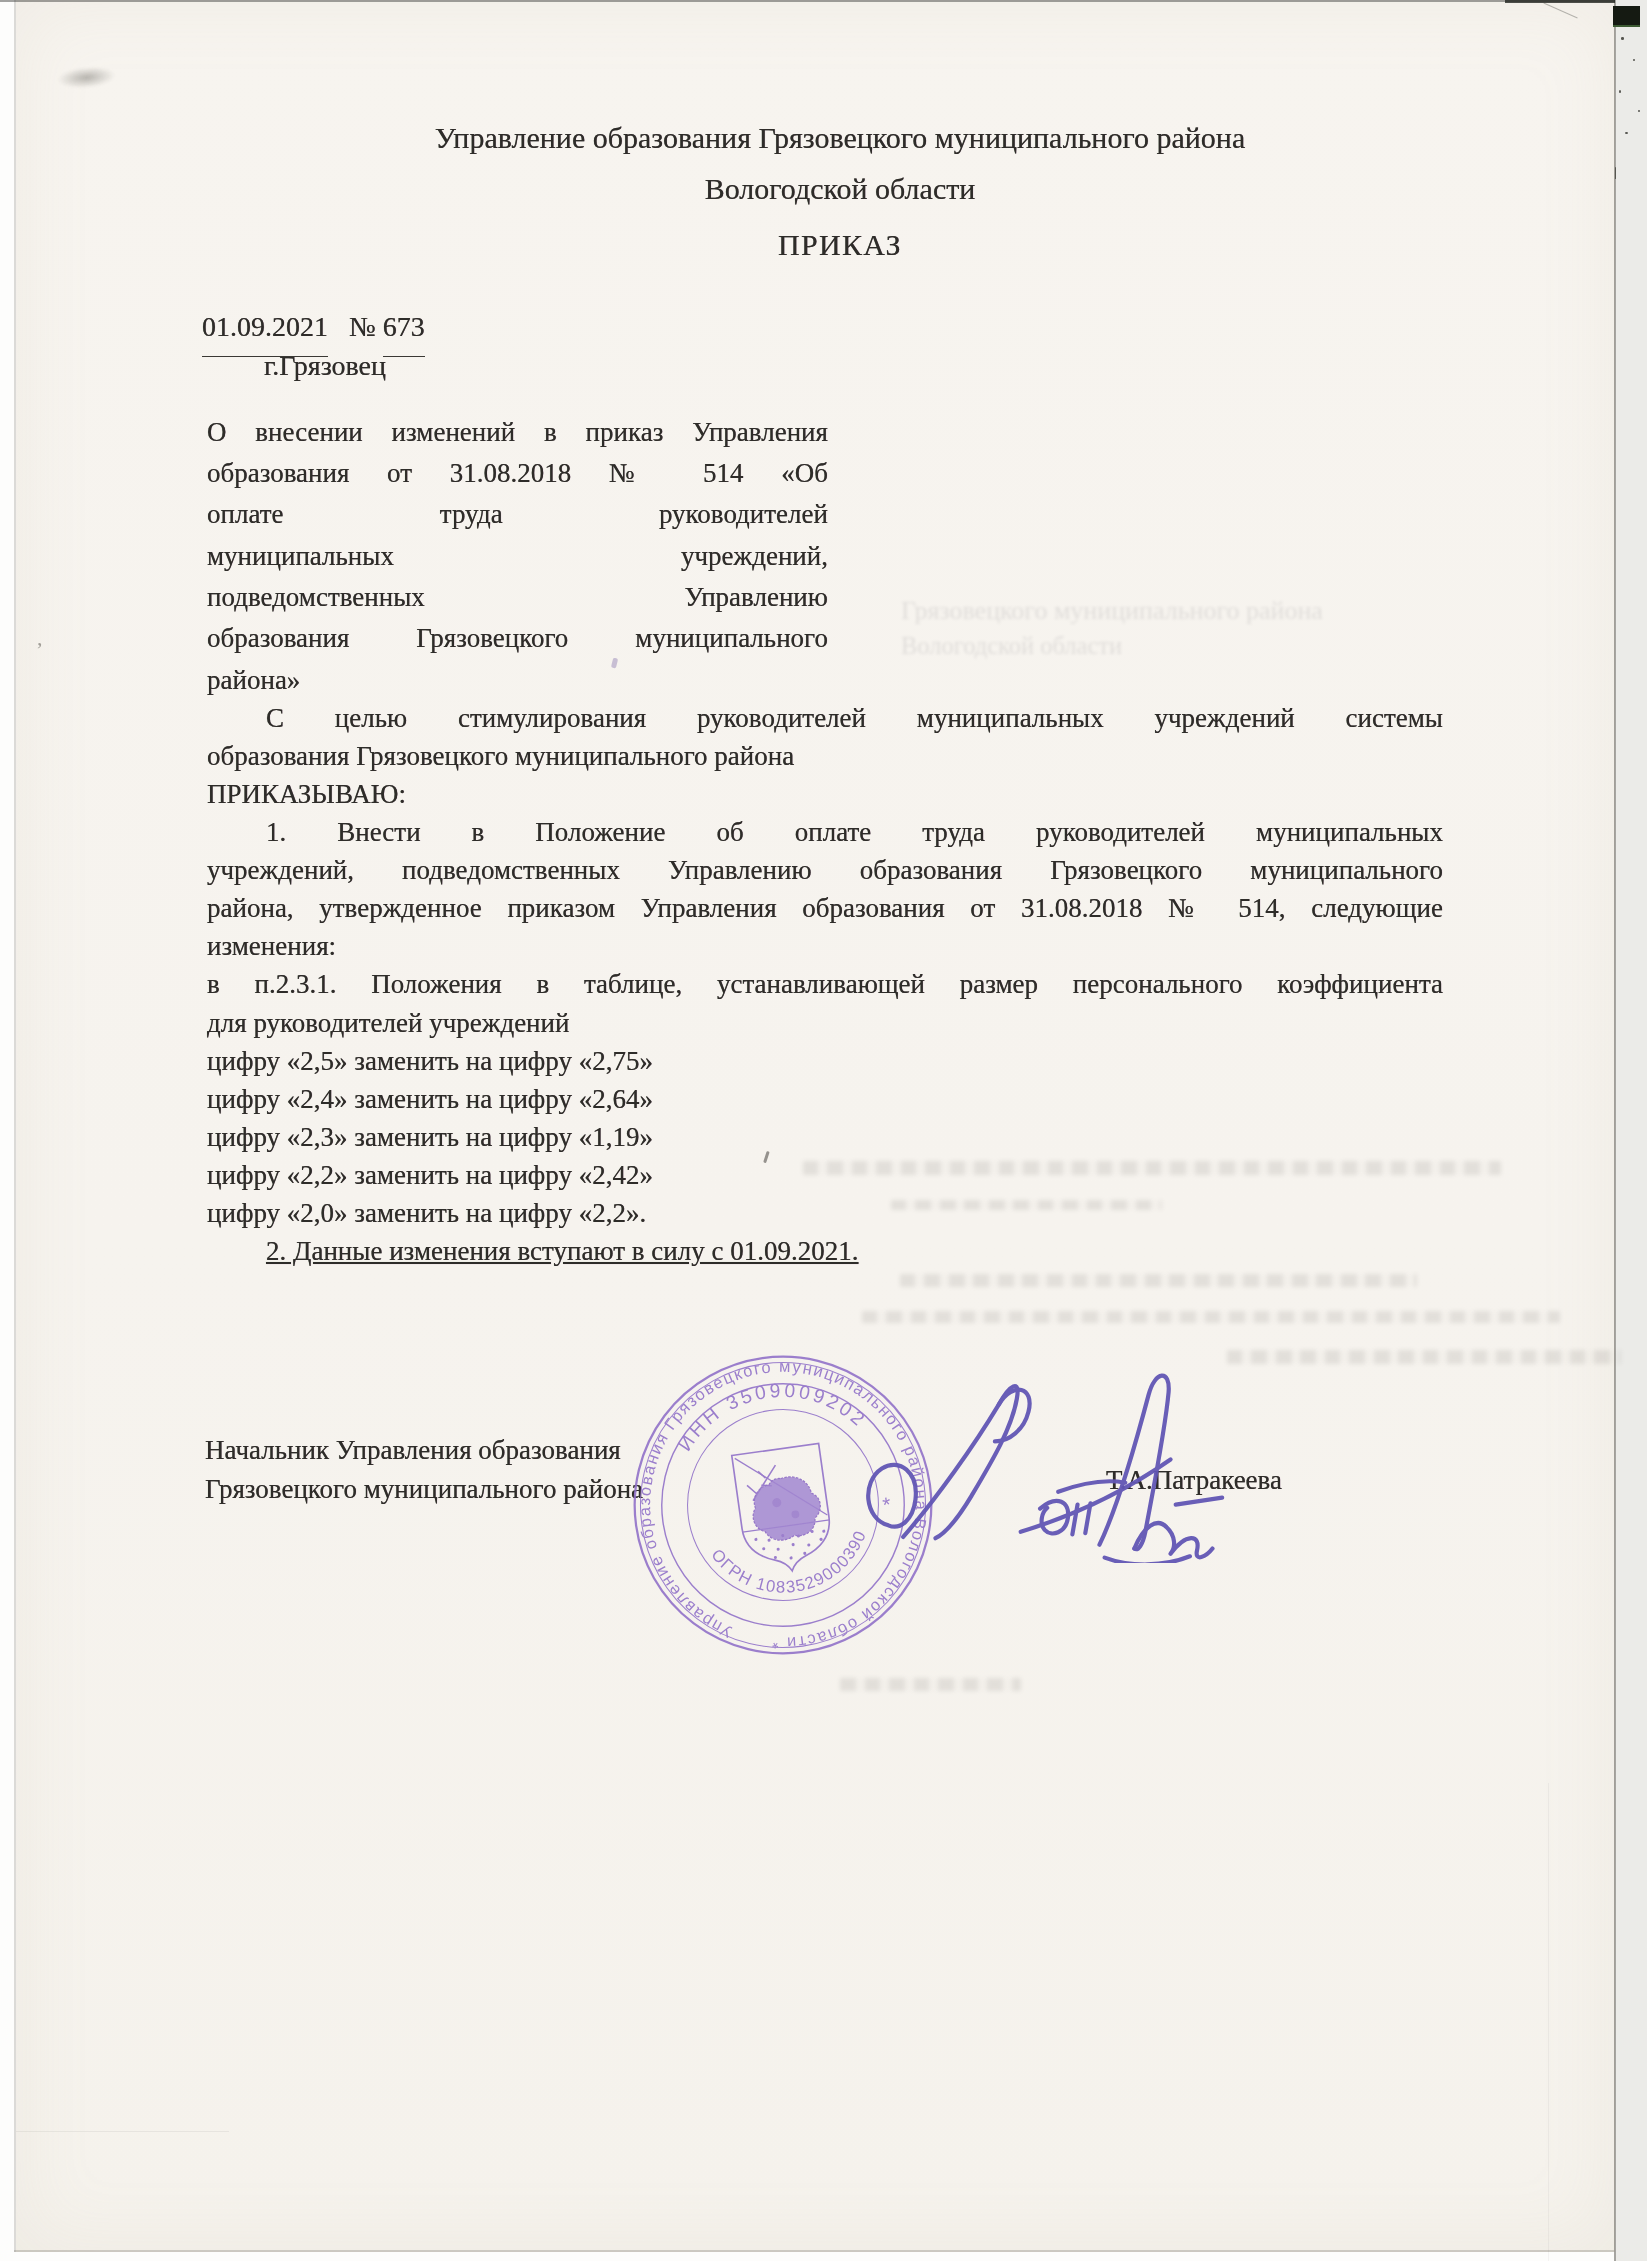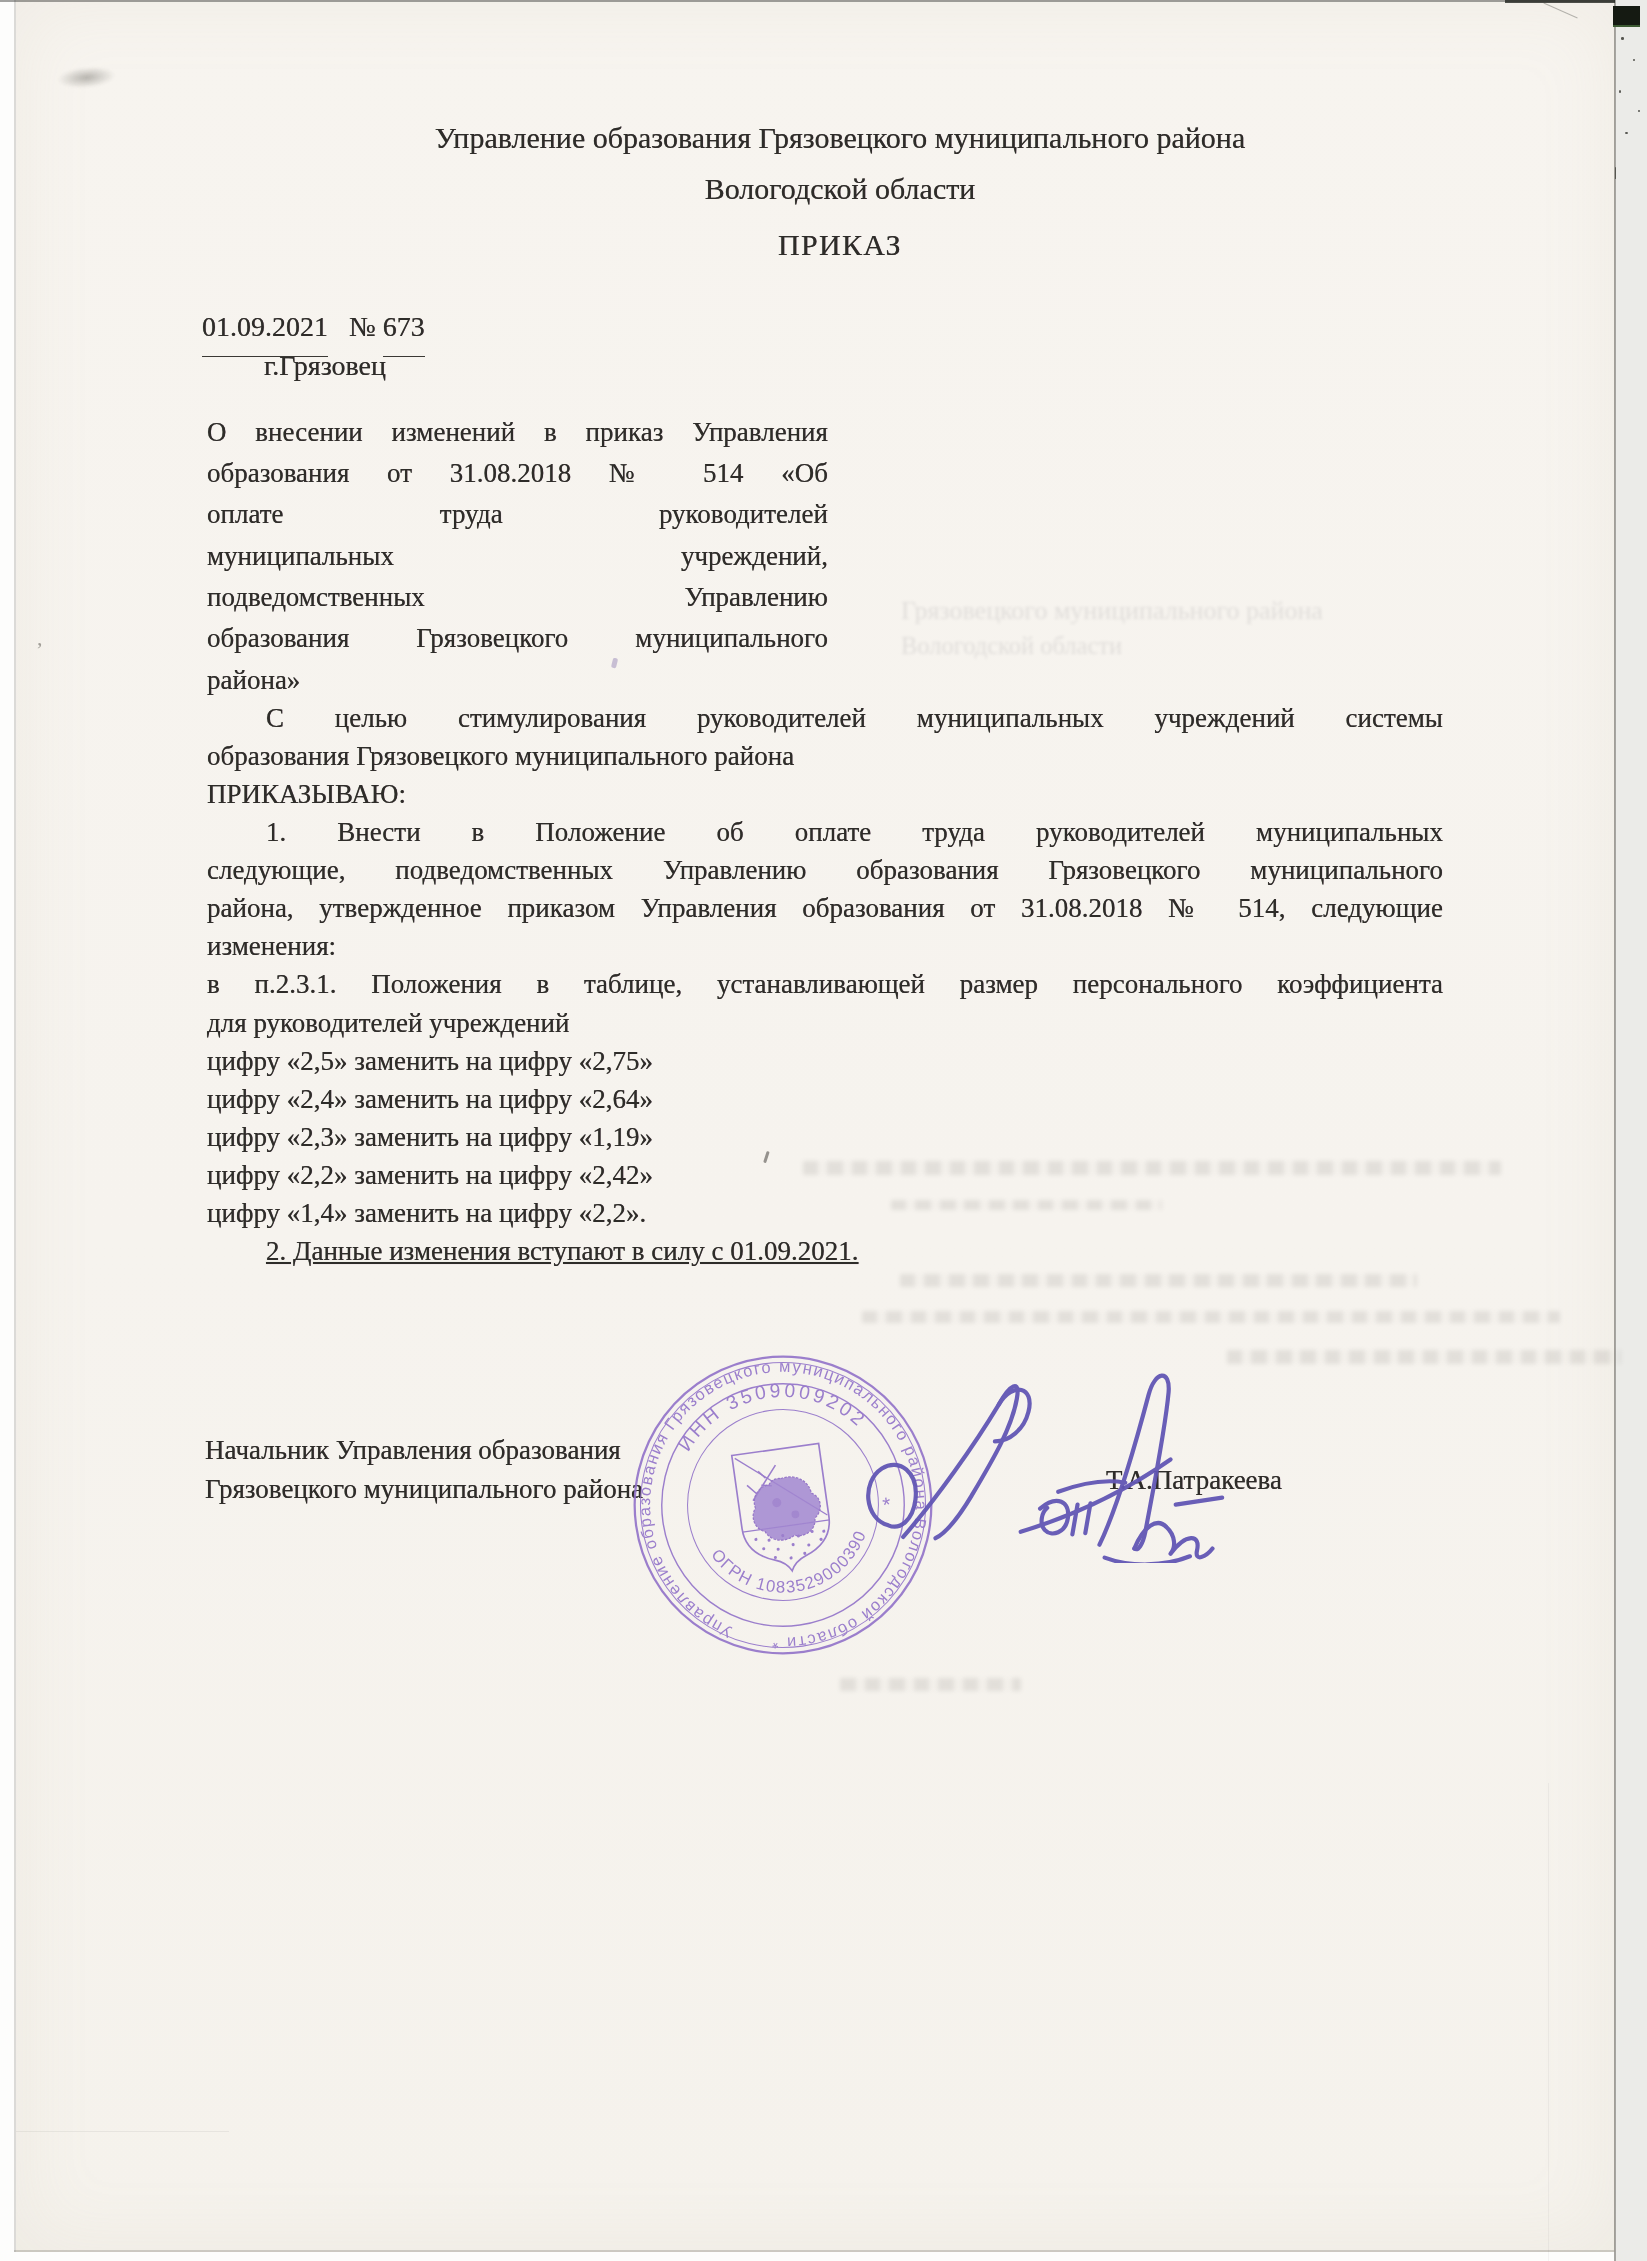--- a/index.html
+++ b/index.html
@@ -96,30 +96,30 @@
   <div class="doc-line subject wrapline just" style="top:499px;">оплате труда руководителей</div>
   <div class="doc-line subject wrapline just" style="top:541px;">муниципальных учреждений,</div>
   <div class="doc-line subject wrapline just" style="top:582px;">подведомственных Управлению</div>
   <div class="doc-line subject wrapline just" style="top:623px;">образования Грязовецкого муниципального</div>
   <div class="doc-line subject wrapline" style="top:665px;">района»</div>
 
   <div class="doc-line bodyline wrapline just indent" style="top:703px;">С целью стимулирования руководителей муниципальных учреждений системы</div>
   <div class="doc-line bodyline wrapline" style="top:741px;">образования Грязовецкого муниципального района</div>
   <div class="doc-line bodyline wrapline" style="top:779px;">ПРИКАЗЫВАЮ:</div>
   <div class="doc-line bodyline wrapline just indent" style="top:817px;">1. Внести в Положение об оплате труда руководителей муниципальных</div>
-  <div class="doc-line bodyline wrapline just" style="top:855px;">следующие, подведомственных Управлению образования Грязовецкого муниципального</div>
+  <div class="doc-line bodyline wrapline just" style="top:855px;">учреждений, подведомственных Управлению образования Грязовецкого муниципального</div>
   <div class="doc-line bodyline wrapline just" style="top:893px;">района, утвержденное приказом Управления образования от 31.08.2018 № 514, следующие</div>
   <div class="doc-line bodyline wrapline" style="top:931px;">изменения:</div>
   <div class="doc-line bodyline wrapline just" style="top:969px;">в п.2.3.1. Положения в таблице, устанавливающей размер персонального коэффициента</div>
   <div class="doc-line bodyline wrapline" style="top:1008px;">для руководителей учреждений</div>
   <div class="doc-line bodyline wrapline" style="top:1046px;">цифру «2,5» заменить на цифру «2,75»</div>
   <div class="doc-line bodyline wrapline" style="top:1084px;">цифру «2,4» заменить на цифру «2,64»</div>
   <div class="doc-line bodyline wrapline" style="top:1122px;">цифру «2,3» заменить на цифру «1,19»</div>
   <div class="doc-line bodyline wrapline" style="top:1160px;">цифру «2,2» заменить на цифру «2,42»</div>
-  <div class="doc-line bodyline wrapline" style="top:1198px;">цифру «1,4» заменить на цифру «2,2».</div>
+  <div class="doc-line bodyline wrapline" style="top:1198px;">цифру «2,0» заменить на цифру «2,2».</div>
   <div class="doc-line bodyline wrapline indent" style="top:1236px;text-decoration:underline;">2. Данные изменения вступают в силу с 01.09.2021.</div>
 
   <div class="doc-line" style="left:205px;top:1435px;">Начальник Управления образования</div>
   <div class="doc-line" style="left:205px;top:1474px;">Грязовецкого муниципального района</div>
   <div class="doc-line" style="left:1106px;top:1465px;">Т.А.Патракеева</div>
 
   <svg class="stamp-svg" width="316" height="316" viewBox="0 0 490 490">
     <g transform="rotate(-8 245 245)" stroke="#8f6fc8" fill="none" stroke-width="2">
       <circle cx="245" cy="245" r="230" stroke-width="3.5"></circle>
       <circle cx="245" cy="245" r="221" stroke-width="1.6"></circle>

